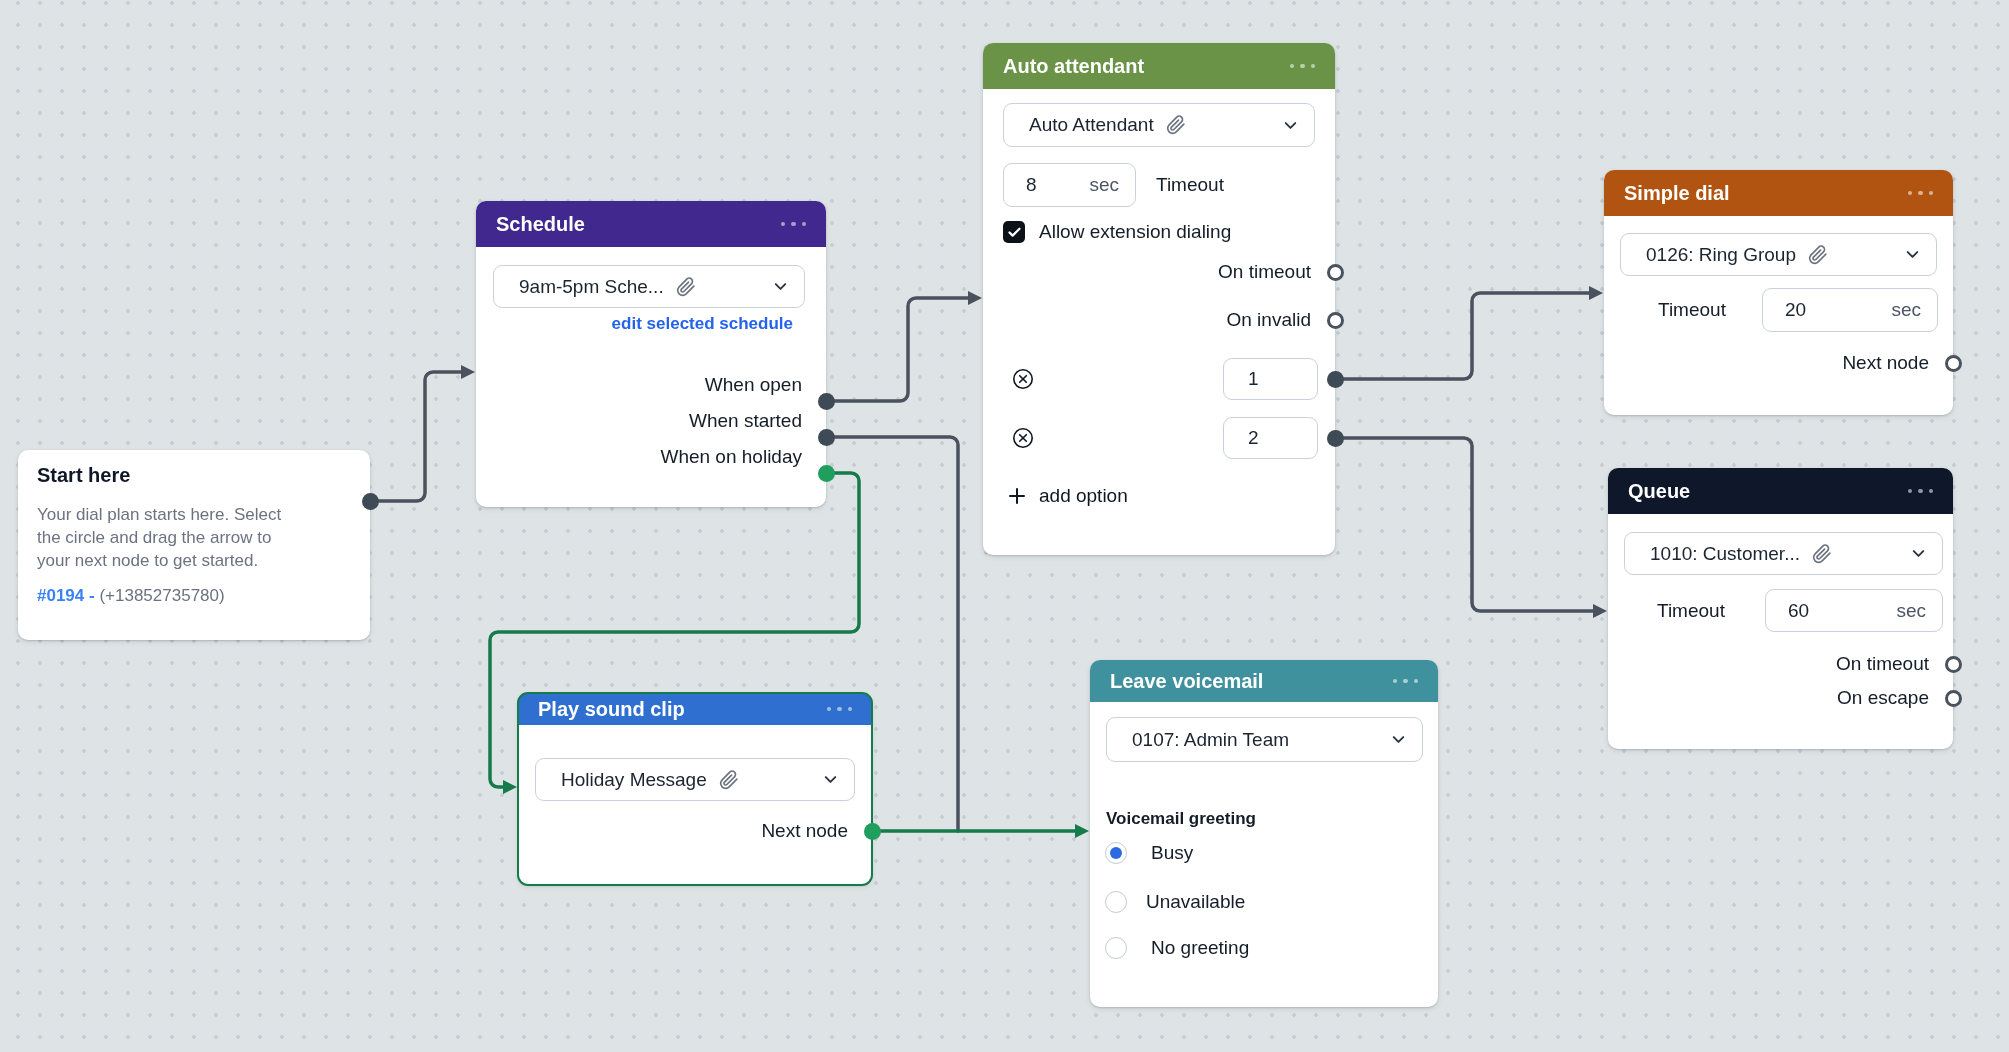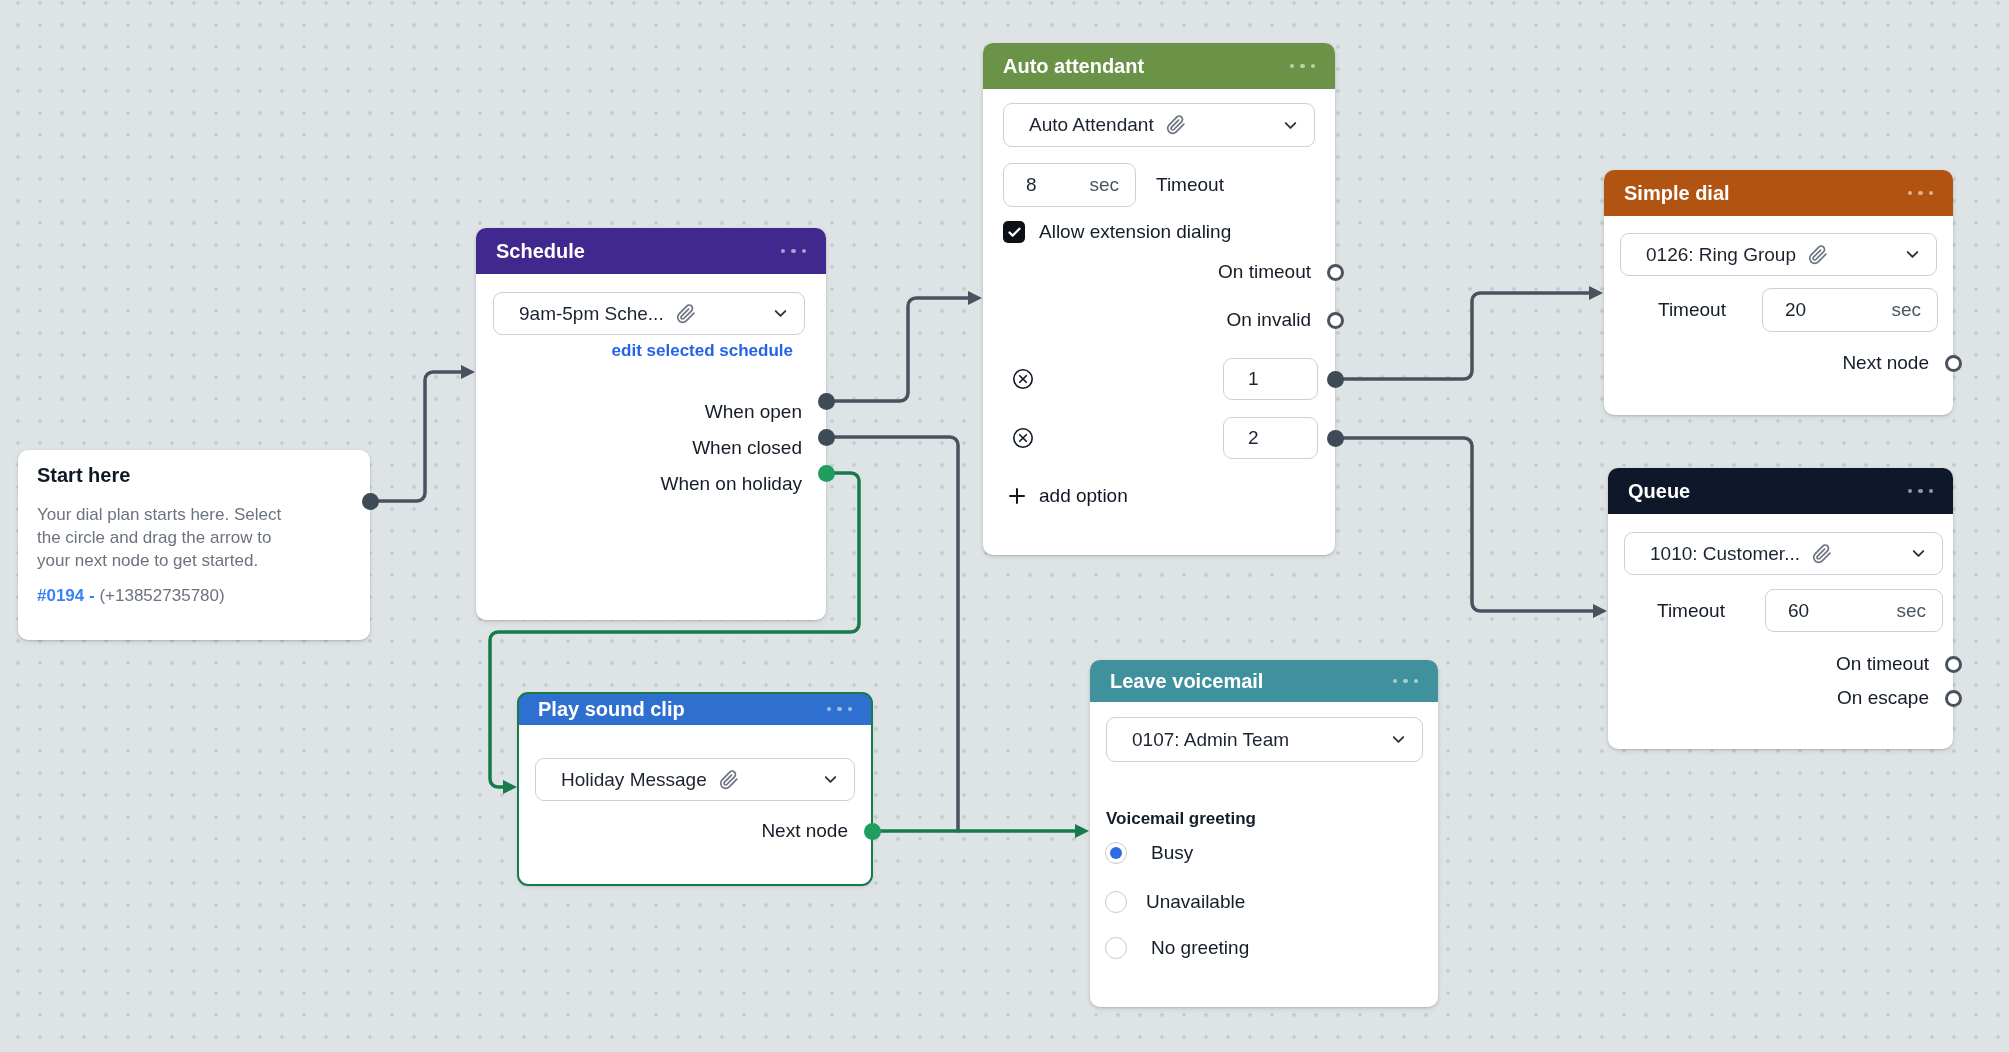--- a/index.html
+++ b/index.html
@@ -89,42 +89,42 @@
       <div>Your dial plan starts here. Select</div>
       <div>the circle and drag the arrow to</div>
       <div>your next node to get started.</div>
     </div>
     <div style="position:absolute; left:19px; top:136px;" class="idrow">
       <b>#0194 -</b> <span>(+13852735780)</span>
     </div>
   </div>
   <div class="port filled" style="left:361.5px; top:492.5px;"></div>
 
-  <div class="node" style="left:476px; top:228px; width:350px; height:392px;">
+  <div class="node" style="left:476px; top:201px; width:350px; height:306px;">
     <div class="node-header" style="background:#41288e;">
       <span>Schedule</span>
       <span class="menu-dots">
           <i></i>
           <i></i>
           <i></i>
         </span>
     </div>
     <div class="select" style="left:17px; top:64px; width:312px; height:43px;">
       <span class="val">9am-5pm Sche...</span>
       <svg class="icon" width="20" height="20" viewBox="0 0 24 24" fill="none" stroke="#6b7280" stroke-width="2" stroke-linecap="round" stroke-linejoin="round">
           <path d="M21.44 11.05l-9.19 9.19a6 6 0 0 1-8.49-8.49l9.19-9.19a4 4 0 0 1 5.66 5.66l-9.2 9.19a2 2 0 0 1-2.83-2.83l8.49-8.48"></path>
         </svg>
       <span class="spacer"></span>
       <svg class="icon" width="19" height="19" viewBox="0 0 24 24" fill="none" stroke="#2b3440" stroke-width="2.4" stroke-linecap="round" stroke-linejoin="round">
           <polyline points="6 9 12 15 18 9"></polyline>
         </svg>
     </div>
     <a class="link-blue" style="right:33px; top:113px;">edit selected schedule</a>
     <span class="port-label" style="right:24px; top:184px;">When open</span>
-    <span class="port-label" style="right:24px; top:220px;">When closed</span>
+    <span class="port-label" style="right:24px; top:220px;">When started</span>
     <span class="port-label" style="right:24px; top:256px;">When on holiday</span>
   </div>
   <div class="port filled" style="left:817.5px; top:392.5px;"></div>
   <div class="port filled" style="left:817.5px; top:428.5px;"></div>
   <div class="port green" style="left:817.5px; top:464.5px;"></div>
 
   <div class="node" style="left:983px; top:43px; width:352px; height:512px;">
     <div class="node-header" style="background:#6a9348;">
       <span>Auto attendant</span>
       <span class="menu-dots">

